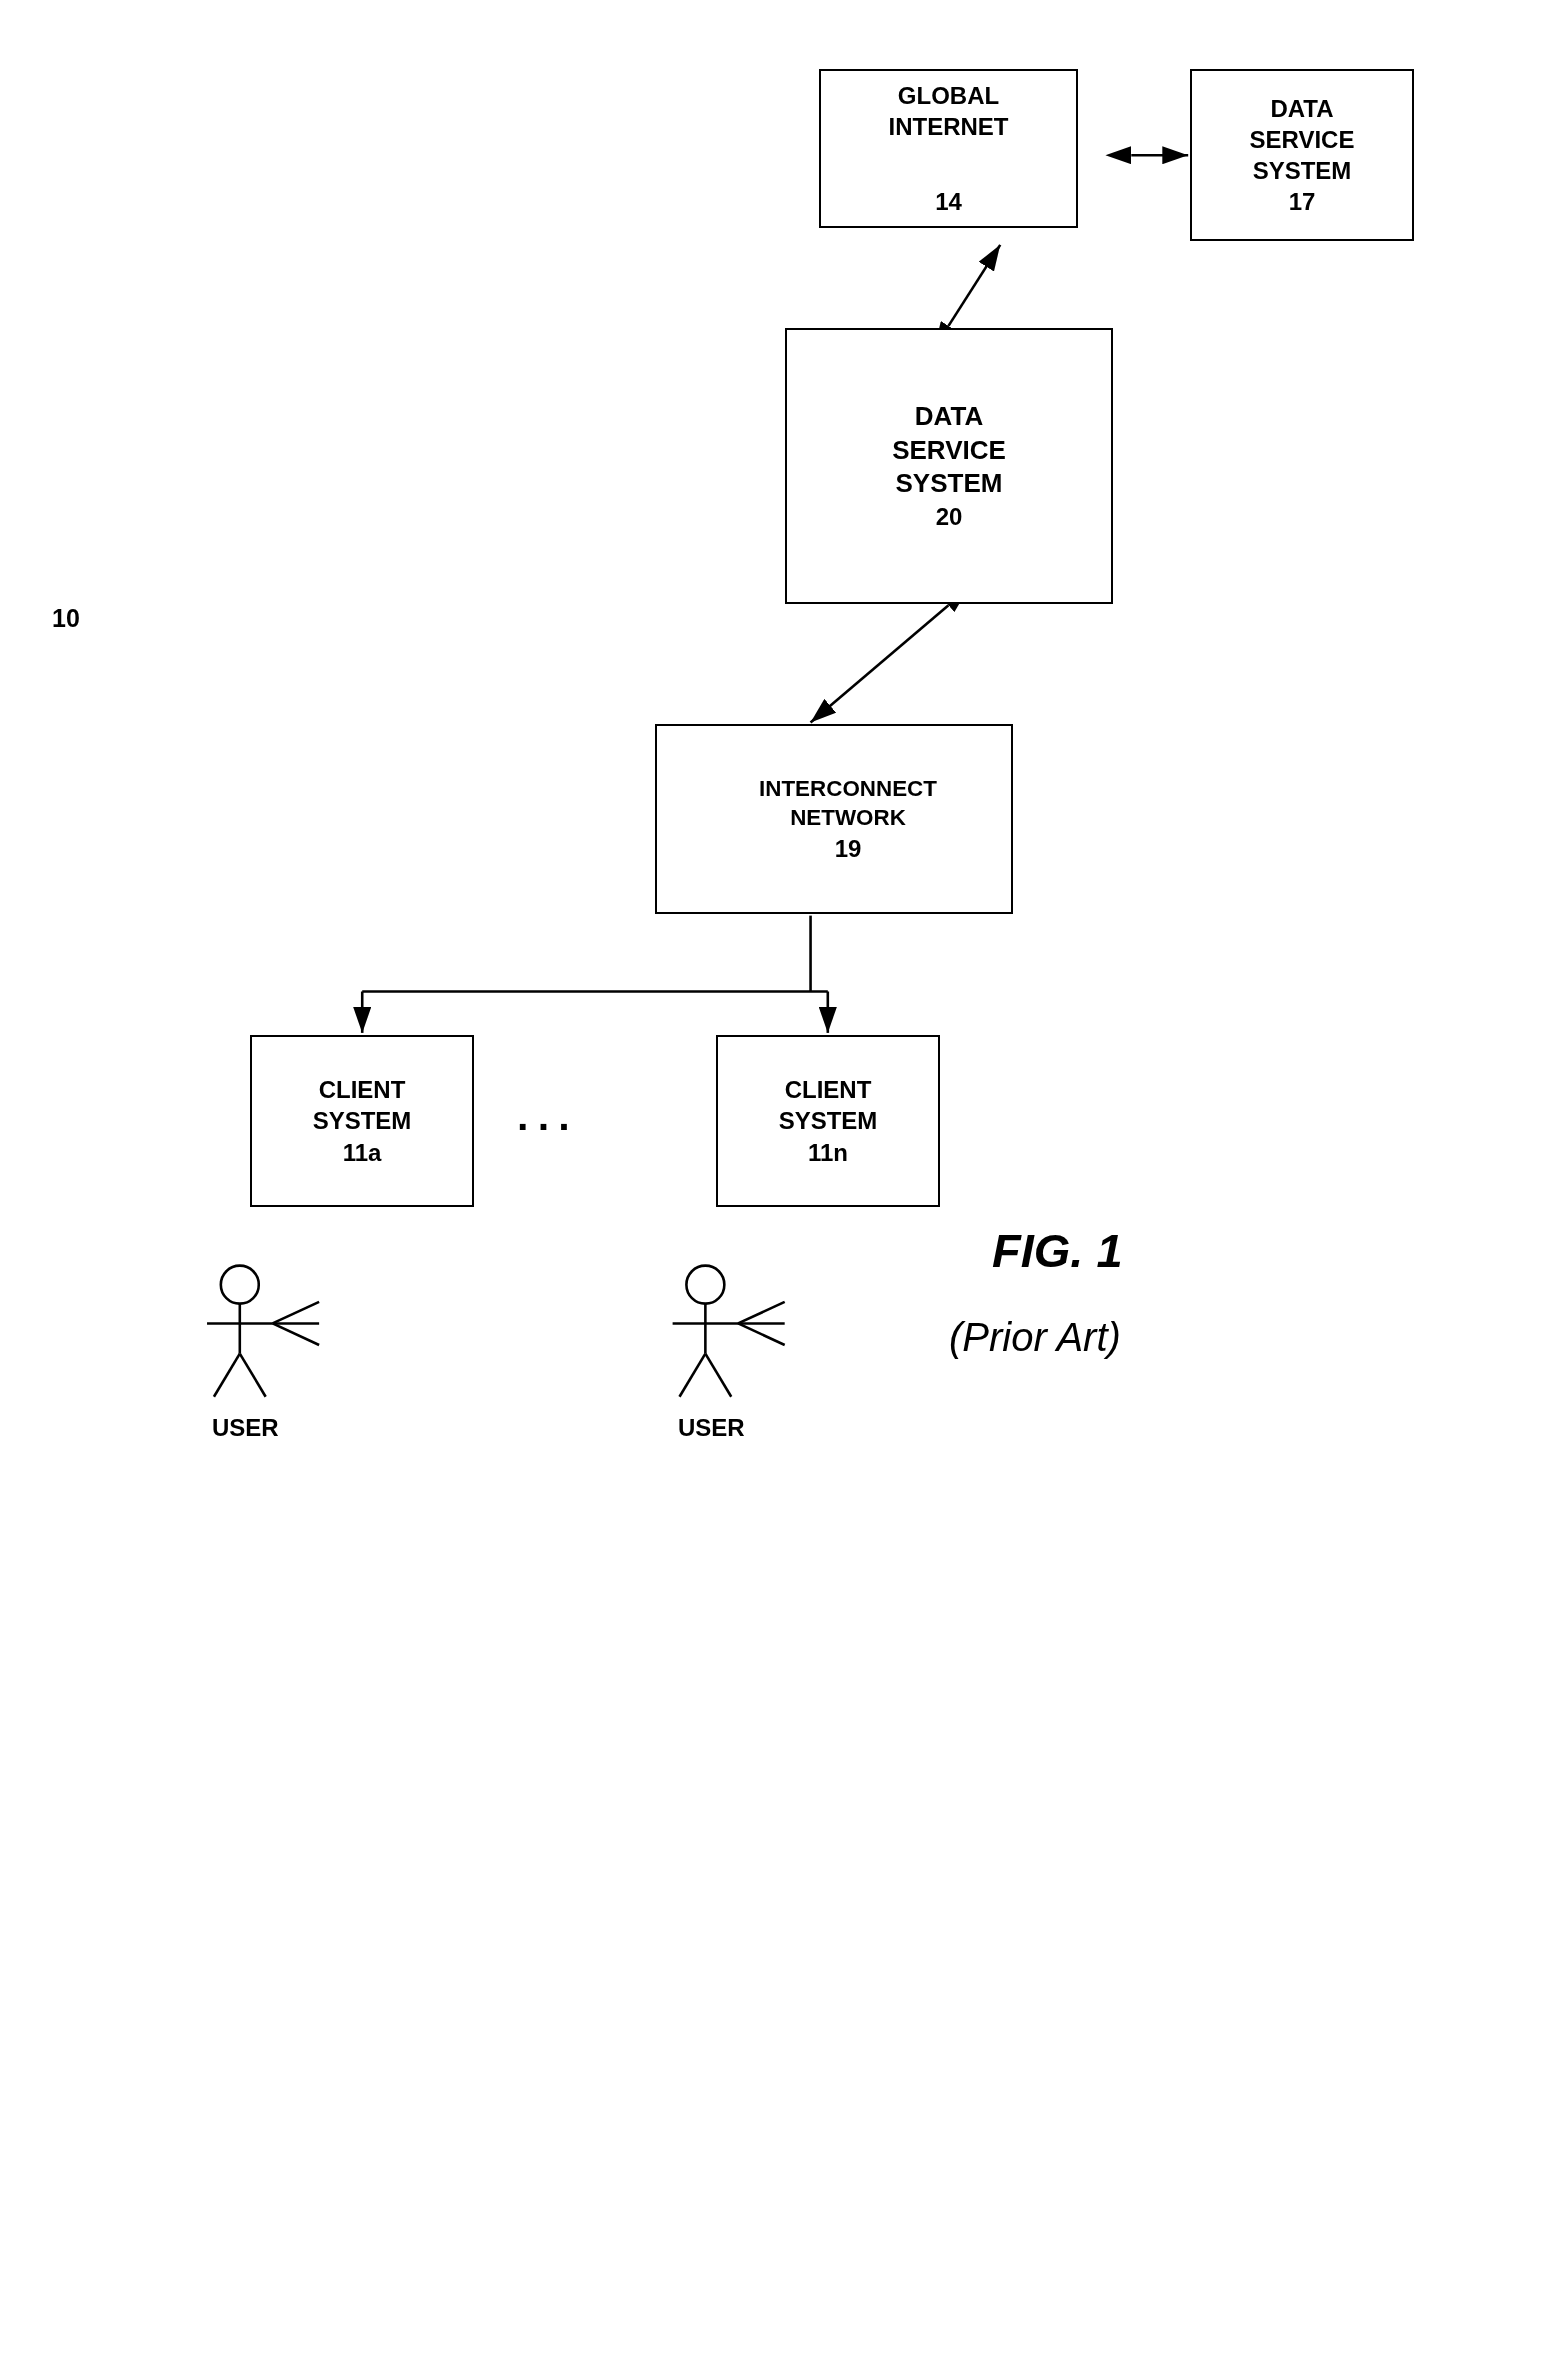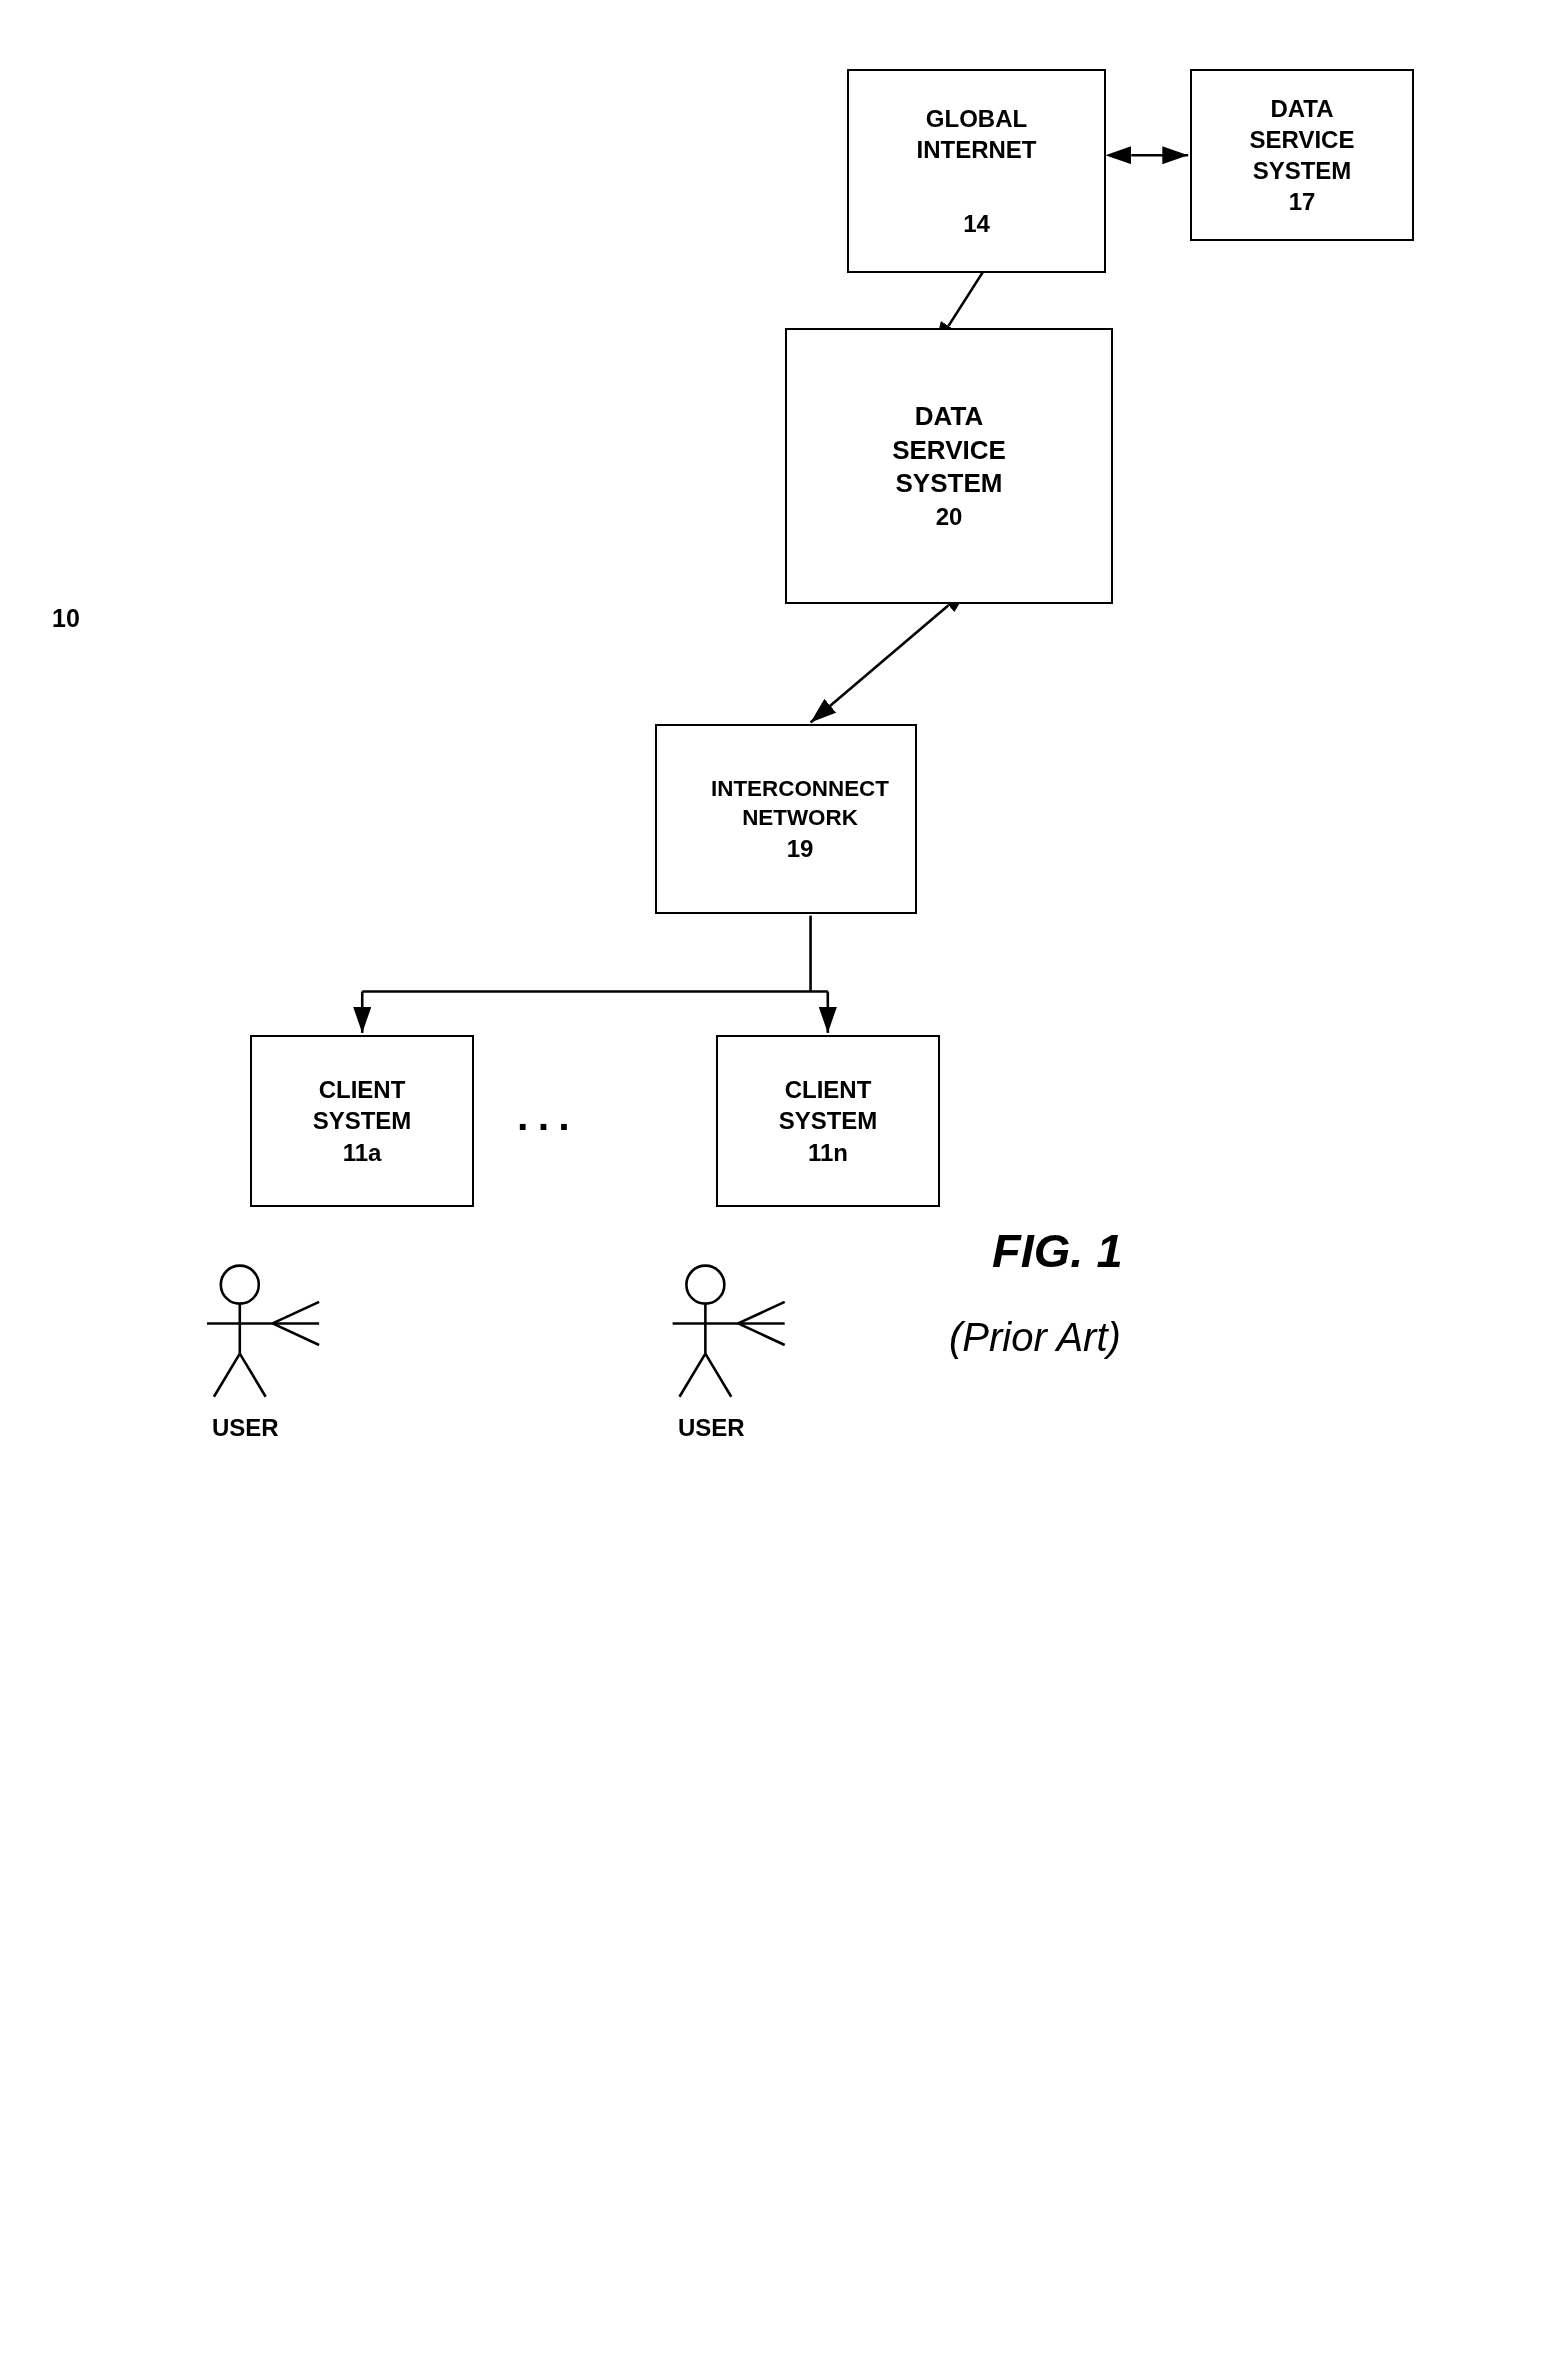--- a/index.html
+++ b/index.html
@@ -129,41 +129,41 @@
     <line x1="316" y1="1535" x2="370" y2="1510" stroke="#000" stroke-width="3"></line>
     <line x1="316" y1="1535" x2="370" y2="1535" stroke="#000" stroke-width="3"></line>
     <line x1="316" y1="1535" x2="370" y2="1560" stroke="#000" stroke-width="3"></line>
 
     <line x1="856" y1="1535" x2="910" y2="1510" stroke="#000" stroke-width="3"></line>
     <line x1="856" y1="1535" x2="910" y2="1535" stroke="#000" stroke-width="3"></line>
     <line x1="856" y1="1535" x2="910" y2="1560" stroke="#000" stroke-width="3"></line>
 
   </svg>
 
-  <div class="box" style="left: 847px; top: 69px; width: 259px; height: 204px; gap: 43px;">
+  <div class="box" style="left: 819px; top: 69px; width: 259px; height: 159px; gap: 43px;">
     <span style="white-space: pre-line; font-size: 24px; font-weight: bold;">GLOBAL
 INTERNET</span>
     <span class="label-num">14</span>
   </div>
 
   <div class="box" style="left: 1190px; top: 69px; width: 224px; height: 172px;">
     <span style="white-space: pre-line; font-size: 24px; font-weight: bold;">DATA
 SERVICE
 SYSTEM</span>
     <span class="label-num">17</span>
   </div>
 
   <div class="box" style="left: 785px; top: 328px; width: 328px; height: 276px;">
     <span style="white-space: pre-line; font-size: 26px; font-weight: bold;">DATA
 SERVICE
 SYSTEM</span>
     <span class="label-num">20</span>
   </div>
 
-  <div class="box" style="left: 655px; top: 724px; width: 262px; height: 190px; padding-left: 28px;">
+  <div class="box" style="left: 655px; top: 724px; width: 358px; height: 190px; padding-left: 28px;">
     <span style="white-space: pre-line; font-size: 22.4px; font-weight: bold;">INTERCONNECT
 NETWORK</span>
     <span class="label-num">19</span>
   </div>
 
   <div class="box" style="left: 250px; top: 1035px; width: 224px; height: 172px;">
     <span style="white-space: pre-line; font-size: 24px; font-weight: bold;">CLIENT
 SYSTEM</span>
     <span class="label-num">11a</span>
   </div>

